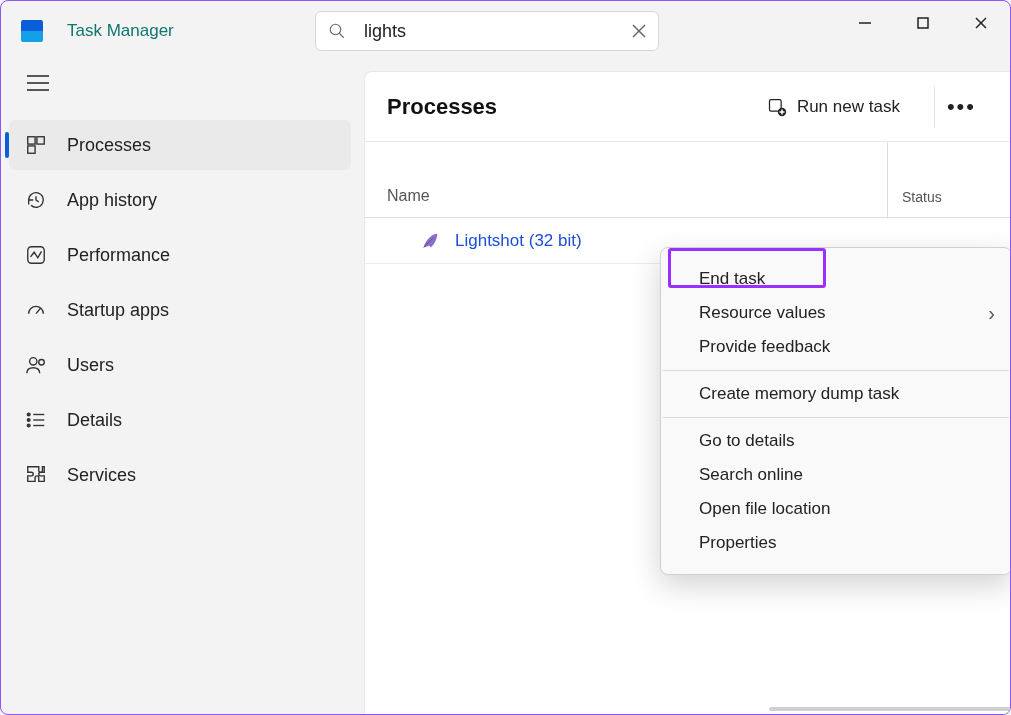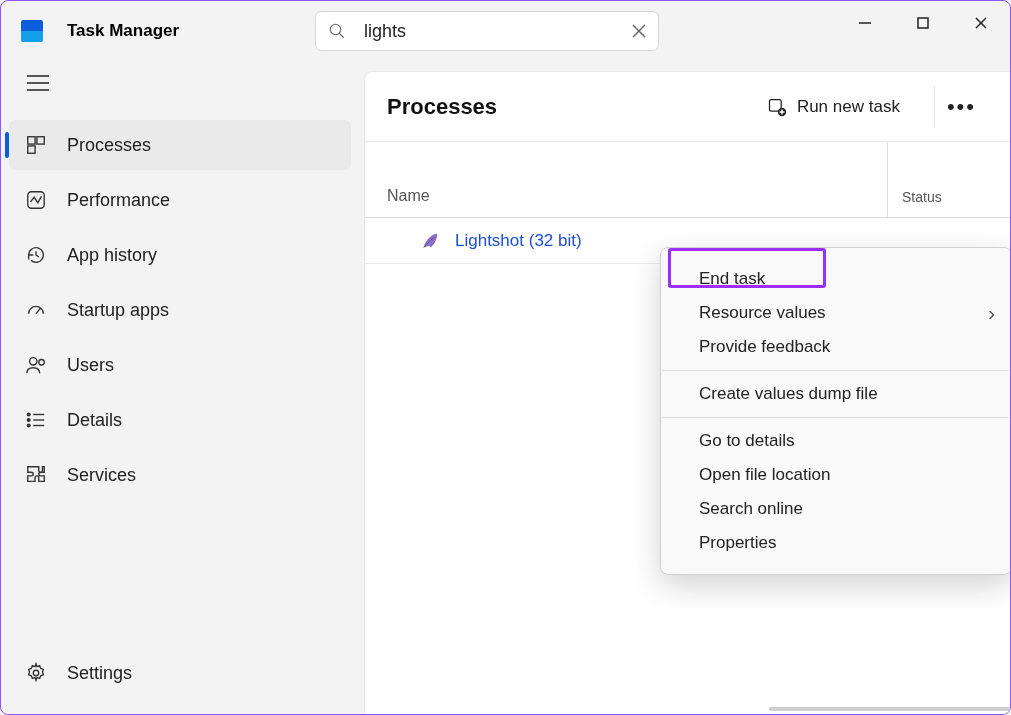--- a/index.html
+++ b/index.html
@@ -23,22 +23,22 @@
 }
 .app-icon {
   width: 22px;
   height: 22px;
   background: linear-gradient(to bottom, #0b5ed7 50%, #13a0e8 50%);
   border-radius: 2px;
   margin-right: 24px;
 }
 .app-title {
   font-size: 17px;
-  color: #000000;
-  font-weight: 700;
+  color: #0f766e;
+  font-weight: 400;
 }
 .search-box {
   position: absolute;
   left: 314px;
   top: 10px;
   width: 344px;
   height: 40px;
   background: #fff;
   border: 1px solid #d6d6d6;
   border-radius: 6px;
@@ -334,32 +334,32 @@
     <li class="nav-item active">
       <svg class="nav-icon" viewBox="0 0 24 24">
           <rect x="3" y="3" width="8" height="8"></rect>
           <rect x="13" y="3" width="8" height="8"></rect>
           <rect x="3" y="13" width="8" height="8"></rect>
         </svg>
       <span class="nav-label">Processes</span>
     </li>
     <li class="nav-item">
       <svg class="nav-icon" viewBox="0 0 24 24">
-          <rect x="3" y="3" width="18" height="18" rx="4"></rect>
-          <polyline points="6,14 10,9 14,15 18,8"></polyline>
-        </svg>
-      <span class="nav-label">Performance</span>
-    </li>
-    <li class="nav-item">
-      <svg class="nav-icon" viewBox="0 0 24 24">
           <path d="M4 12a8 8 0 1 1 2.5 5.8"></path>
           <polyline points="4,17 4,12 9,12" fill="none"></polyline>
           <polyline points="12,8 12,12 15,14"></polyline>
         </svg>
       <span class="nav-label">App history</span>
+    </li>
+    <li class="nav-item">
+      <svg class="nav-icon" viewBox="0 0 24 24">
+          <rect x="3" y="3" width="18" height="18" rx="4"></rect>
+          <polyline points="6,14 10,9 14,15 18,8"></polyline>
+        </svg>
+      <span class="nav-label">Performance</span>
     </li>
     <li class="nav-item">
       <svg class="nav-icon" viewBox="0 0 24 24">
           <path d="M4 16a8 8 0 1 1 16 0"></path>
           <line x1="12" y1="16" x2="17" y2="10"></line>
         </svg>
       <span class="nav-label">Startup apps</span>
     </li>
     <li class="nav-item">
       <svg class="nav-icon" viewBox="0 0 24 24">
@@ -381,29 +381,20 @@
       <span class="nav-label">Details</span>
     </li>
     <li class="nav-item">
       <svg class="nav-icon" viewBox="0 0 24 24">
           <path d="M9 3h6v4a2 2 0 1 0 4 0V3h2v6h-4a2 2 0 1 0 0 4h4v6h-6v-4a2 2 0 1 0-4 0v4H3v-6h4a2 2 0 1 0 0-4H3V3h6z"></path>
         </svg>
       <span class="nav-label">Services</span>
     </li>
   </ul>
   <div class="sidebar-spacer"></div>
-  <ul class="nav-list">
-    <li class="nav-item" style="margin-bottom:16px;">
-      <svg class="nav-icon" viewBox="0 0 24 24">
-          <circle cx="12" cy="12" r="3"></circle>
-          <path d="M12 2l1 3 3-1 1 3 3 1-1 3 1 3-3 1-1 3-3-1-1 3-1-3-3 1-1-3-3-1 1-3-1-3 3-1 1-3 3 1z"></path>
-        </svg>
-      <span class="nav-label">Settings</span>
-    </li>
-  </ul>
 </div>
 
 <div class="main">
   <div class="main-header">
     <div class="panel-title">Processes</div>
     <div class="run-task-btn">
       <svg width="20" height="20" viewBox="0 0 24 24" fill="none" stroke="#222" stroke-width="1.5">
           <rect x="3" y="3" width="14" height="14" rx="2"></rect>
           <circle cx="18" cy="18" r="5" fill="#222" stroke="none"></circle>
           <line x1="18" y1="15" x2="18" y2="21" stroke="#fff" stroke-width="1.8"></line>
@@ -437,30 +428,30 @@
       <span>End task</span>
     </div>
   <div class="menu-item submenu">
       <span>Resource values</span>
     </div>
   <div class="menu-item">
       <span>Provide feedback</span>
     </div>
   <div class="menu-sep"></div>
   <div class="menu-item">
-      <span>Create values dump file</span>
+      <span>Create memory dump task</span>
     </div>
   <div class="menu-sep"></div>
   <div class="menu-item">
       <span>Go to details</span>
     </div>
   <div class="menu-item">
+      <span>Search online</span>
+    </div>
+  <div class="menu-item">
       <span>Open file location</span>
     </div>
   <div class="menu-item">
-      <span>Search online</span>
-    </div>
-  <div class="menu-item">
       <span>Properties</span>
     </div>
 </div>
 
 <div class="highlight-box"></div>
 
 </body></html>

